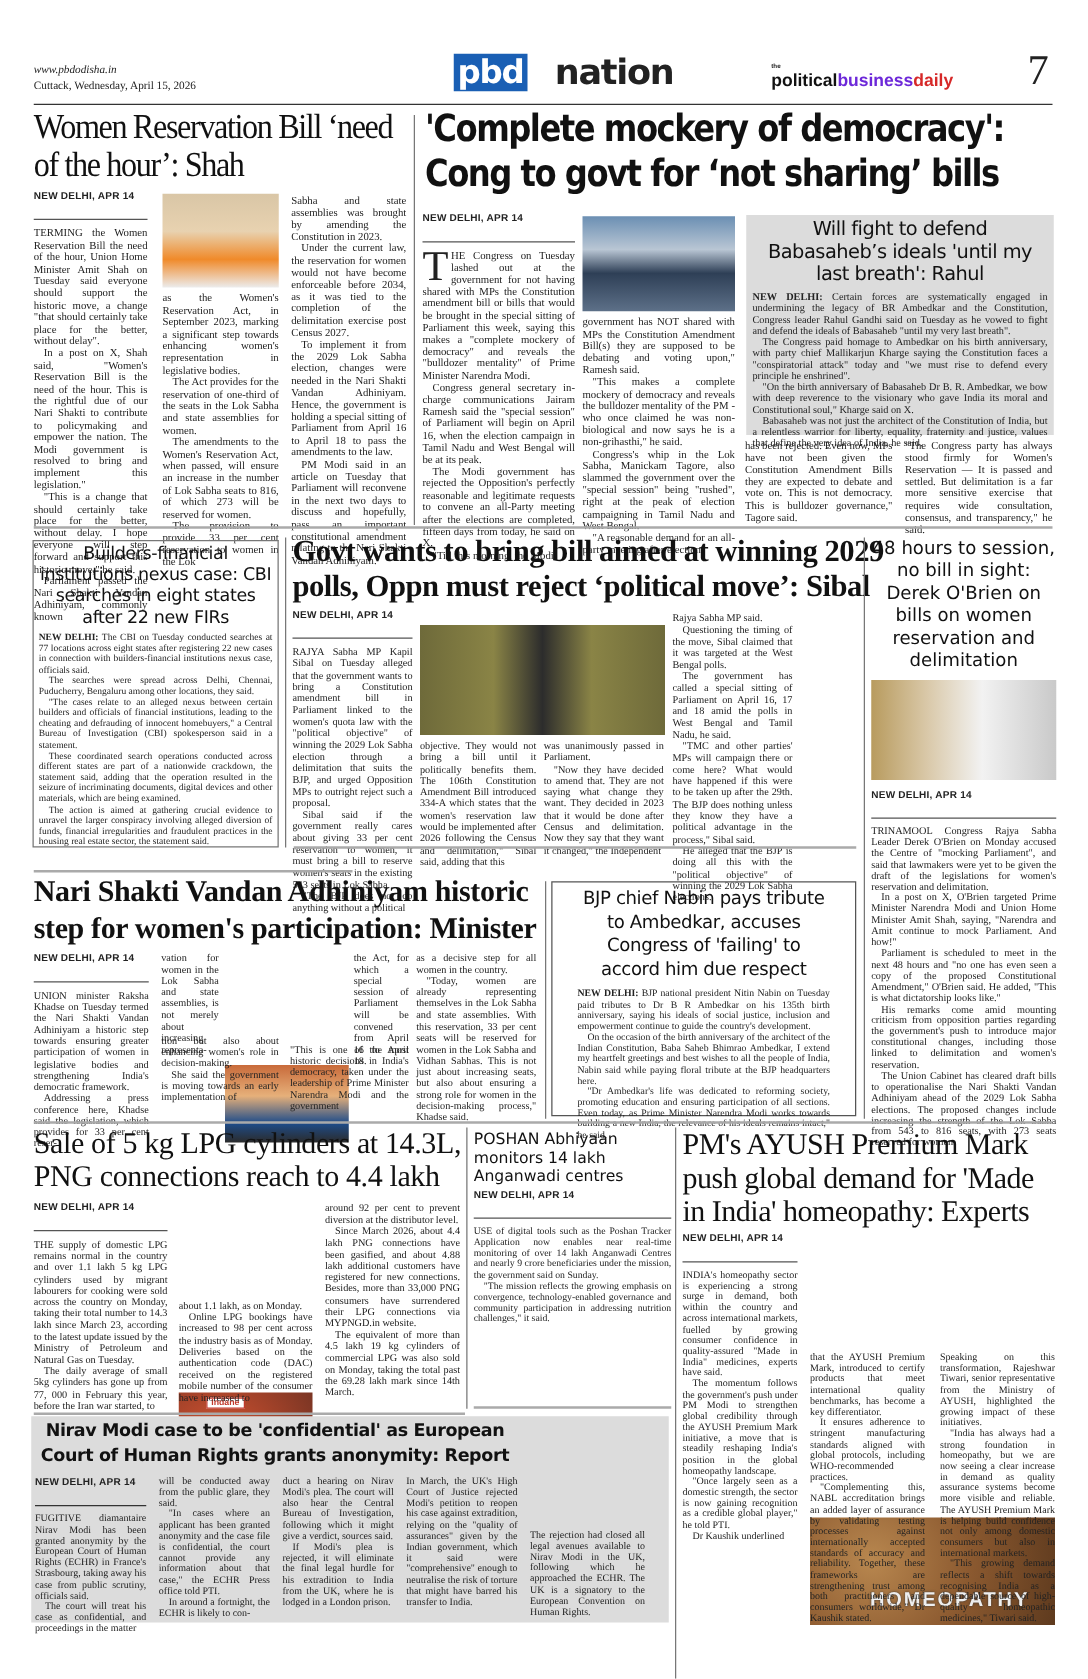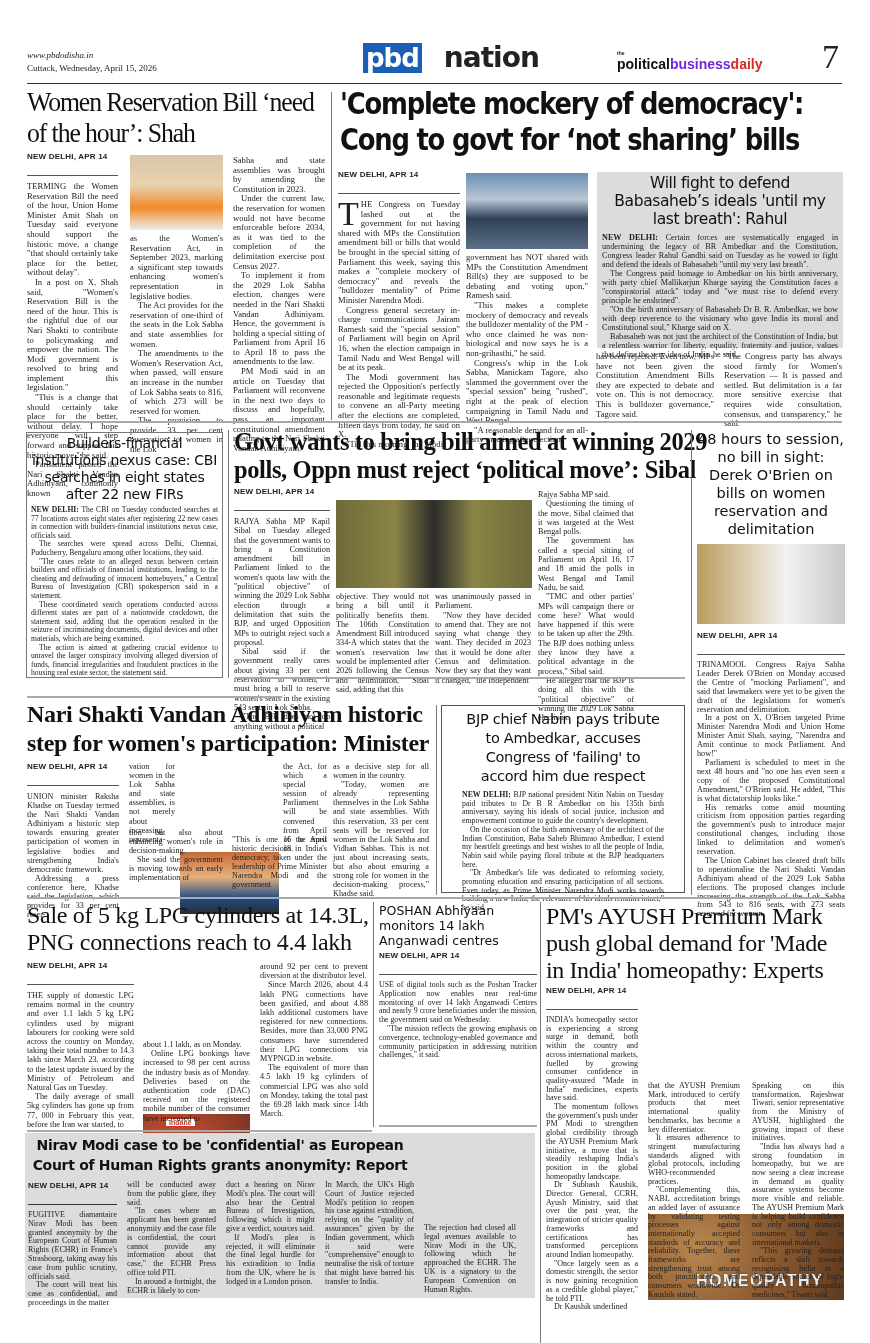--- a/index.html
+++ b/index.html
@@ -249,36 +249,35 @@
     <p>Since March 2026, about 4.4 lakh PNG connections have been gasified, and about 4.88 lakh additional customers have registered for new connections. Besides, more than 33,000 PNG consumers have surrendered their LPG connections via MYPNGD.in website.</p>
     <p>The equivalent of more than 4.5 lakh 19 kg cylinders of commercial LPG was also sold on Monday, taking the total past the 69.28 lakh mark since 14th March.</p>
   </div>
 </div>
 <div class="abs vr" style="left:373px;top:902px;height:225px"></div>
 
 <div class="col" style="left:379px;top:903px;width:158px">
   <div class="hs" style="font-size:12.5px;line-height:15px;text-align:left">POSHAN Abhiyaan monitors 14 lakh Anganwadi centres</div>
   <div class="dl" style="margin-top:3px">NEW DELHI, APR 14</div>
   <div class="body" style="font-size:7.8px;line-height:8.8px">
-    <p>USE of digital tools such as the Poshan Tracker Application now enables near real-time monitoring of over 14 lakh Anganwadi Centres and nearly 9 crore beneficiaries under the mission, the government said on Wednesday.</p>
+    <p>USE of digital tools such as the Poshan Tracker Application now enables near real-time monitoring of over 14 lakh Anganwadi Centres and nearly 9 crore beneficiaries under the mission, the government said on Sunday.</p>
     <p>"The mission reflects the growing emphasis on convergence, technology-enabled governance and community participation in addressing nutrition challenges," it said.</p>
   </div>
 </div>
 <div class="abs hr" style="left:379px;top:1125px;width:158px"></div>
 <div class="abs vr" style="left:540px;top:902px;height:441px"></div>
 
 <div class="abs" style="left:546px;top:903px;width:298px">
   <div class="hserif" style="font-weight:normal;font-size:24px;line-height:27px;letter-spacing:-.4px">PM's AYUSH Premium Mark push global demand for 'Made in India' homeopathy: Experts</div>
 </div>
 <div class="col" style="left:546px;top:986px;width:92px">
   <div class="dl">NEW DELHI, APR 14</div>
   <div class="body" style="font-size:8px;line-height:8.7px">
     <p>INDIA's homeopathy sector is experiencing a strong surge in demand, both within the country and across international markets, fuelled by growing consumer confidence in quality-assured "Made in India" medicines, experts have said.</p>
     <p>The momentum follows the government's push under PM Modi to strengthen global credibility through the AYUSH Premium Mark initiative, a move that is steadily reshaping India's position in the global homeopathy landscape.</p>
-    <p>Dr Subhash Kaushik, Director General, CCRH, Ayush Ministry, said that over the past year, the integration of stricter quality frameworks and certifications has transformed perceptions around Indian homeopathy.</p>
     <p>"Once largely seen as a domestic strength, the sector is now gaining recognition as a credible global player," he told PTI.</p>
     <p>Dr Kaushik underlined</p>
   </div>
 </div>
 <div class="abs photo" style="left:648px;top:992px;width:196px;height:86px;background:radial-gradient(circle at 25% 40%,#b8874f 0%,#8c5a30 50%,#5e3a1e 100%)">
   <span style="position:absolute;left:48px;top:58px;color:#eee;font-family:'Liberation Sans',sans-serif;font-size:16px;font-weight:bold;letter-spacing:1.5px;text-shadow:0 0 2px #333">HOMEOPATHY</span>
 </div>
 <div class="col" style="left:648px;top:1082px;width:92px">
   <div class="body" style="font-size:8px;line-height:8.7px">
     <p style="text-indent:0">that the AYUSH Premium Mark, introduced to certify products that meet international quality benchmarks, has become a key differentiator.</p>

